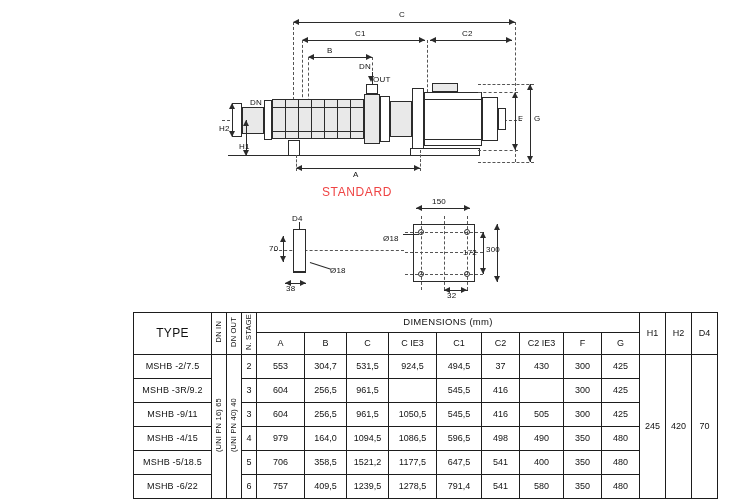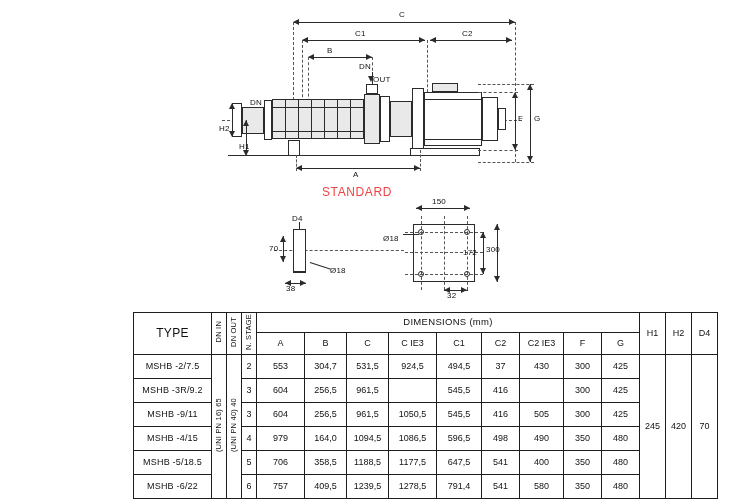--- a/index.html
+++ b/index.html
@@ -342,21 +342,21 @@
         <td>490</td>
         <td>350</td>
         <td>480</td>
       </tr>
 
       <tr class="datarow">
         <td class="typecell">MSHB -5/18.5</td>
         <td>5</td>
         <td>706</td>
         <td>358,5</td>
-        <td>1188,5</td>
+        <td>1521,2</td>
         <td>1177,5</td>
         <td>647,5</td>
         <td>541</td>
         <td>400</td>
         <td>350</td>
         <td>480</td>
       </tr>
 
       <tr class="datarow">
         <td class="typecell">MSHB -6/22</td>

